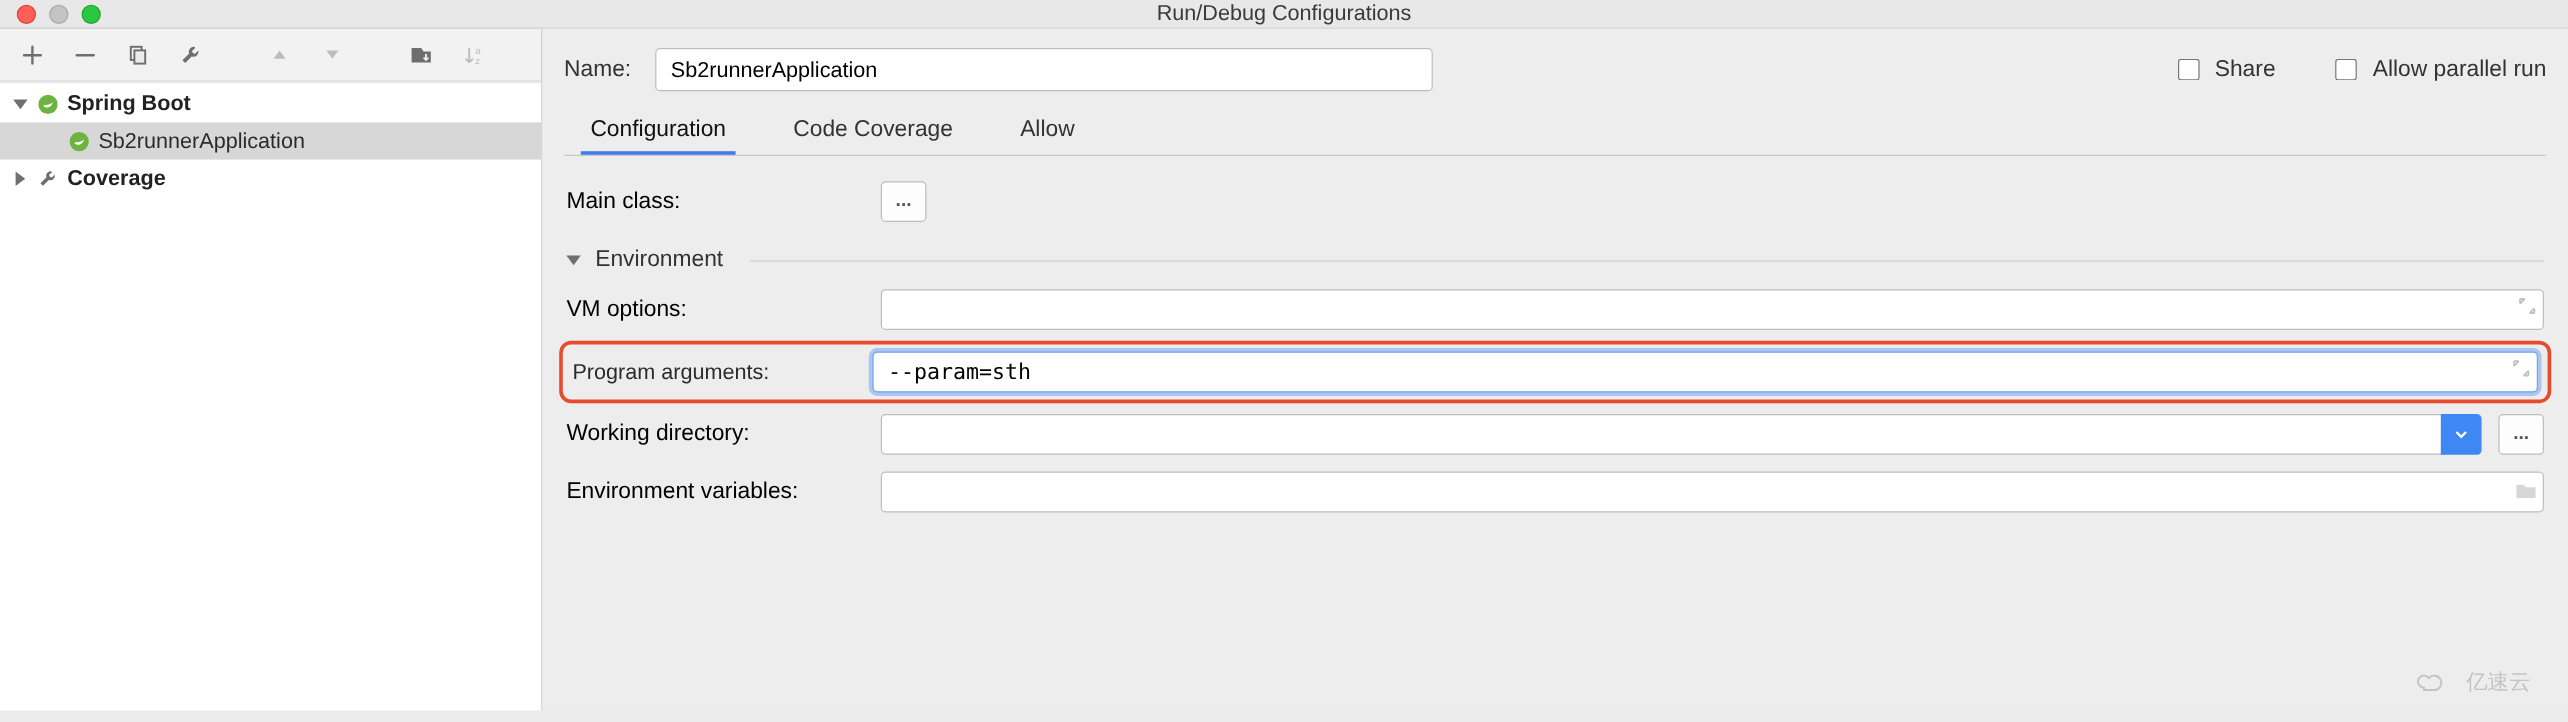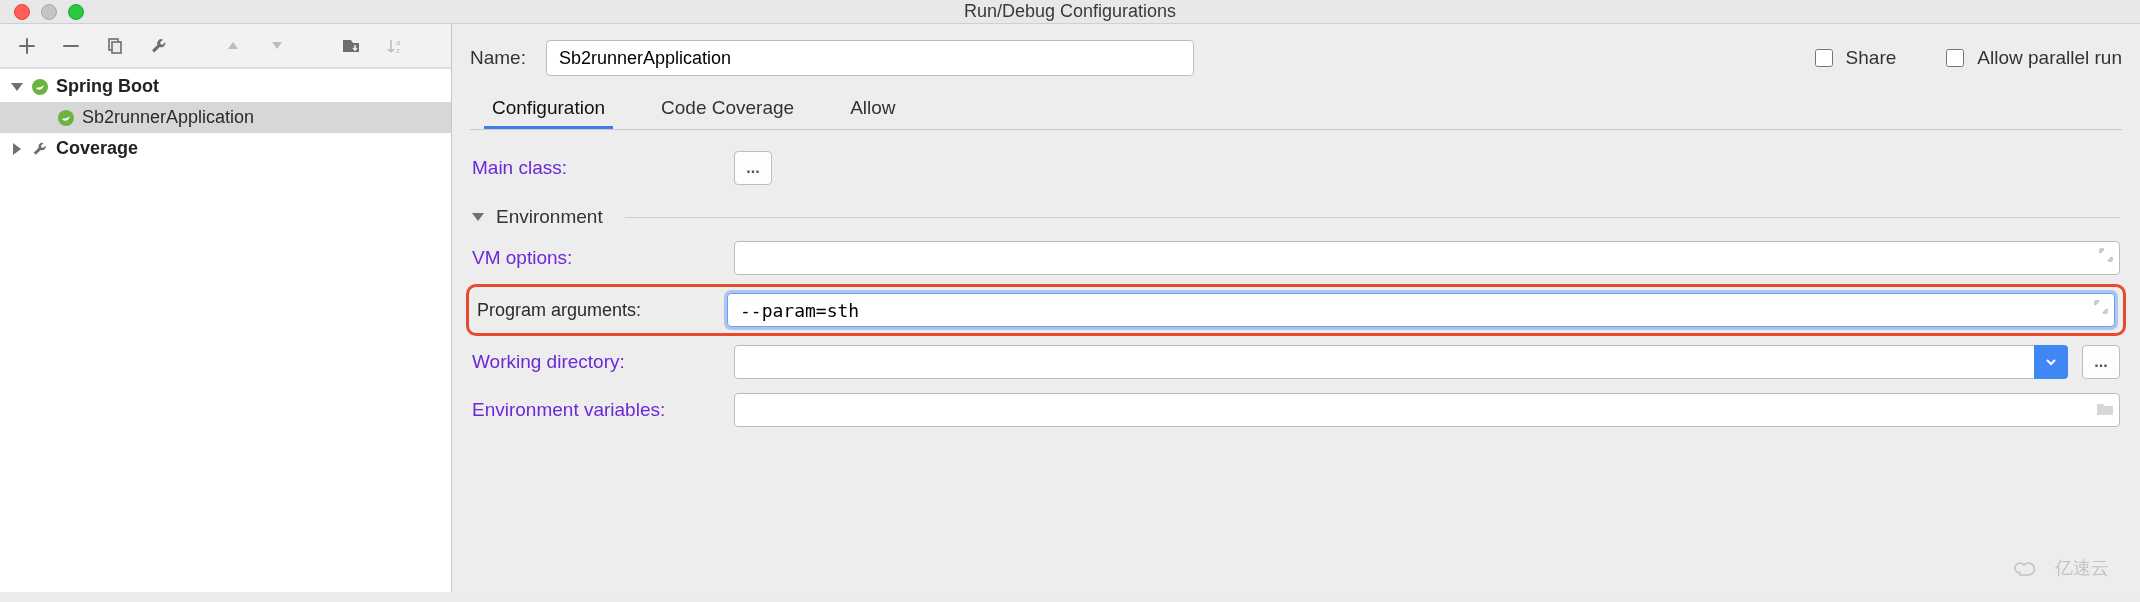--- a/index.html
+++ b/index.html
@@ -64,21 +64,21 @@
   .spacer { flex: 1; }
   .cb { display: flex; align-items: center; gap: 10px; font-size: 19px; color: #333; }
   .cb input { width: 18px; height: 18px; }
   
   .tabs { display: flex; gap: 40px; height: 40px; align-items: flex-end; border-bottom: 1px solid #c9c9c9; padding-left: 14px; }
   .tab { font-size: 19px; color: #333; padding: 0 8px 10px 8px; cursor: pointer; }
   .tab.active { color: #111; border-bottom: 3px solid #3f7ee8; padding-bottom: 7px; }
   
   .form { margin-top: 14px; padding: 0 2px; }
   .frow { display: flex; align-items: center; height: 48px; gap: 14px; }
-  .frow .flbl { width: 248px; font-size: 19px; color: #6d28d9; display: flex; align-items: center; gap: 8px; text-align: right; }
+  .frow .flbl { width: 248px; font-size: 19px; color: #000000; display: flex; align-items: center; gap: 8px; text-align: right; }
   .finput {
     flex: 1; height: 34px;
     border: 1px solid #bdbdbd; border-radius: 4px;
     background: #fff; padding: 0 12px; font-size: 18px;
   }
   .finput.mono { font-family: "Menlo","Consolas",monospace; font-size: 18px; }
   .iconbtn {
     width: 38px; height: 34px; border: 1px solid #bdbdbd; border-radius: 4px; background: #fdfdfd;
     display: flex; align-items: center; justify-content: center; color: #555; cursor: pointer;
     font-weight: bold; font-size: 16px;

